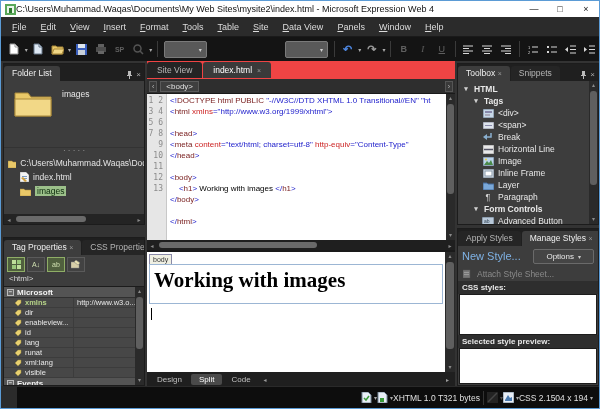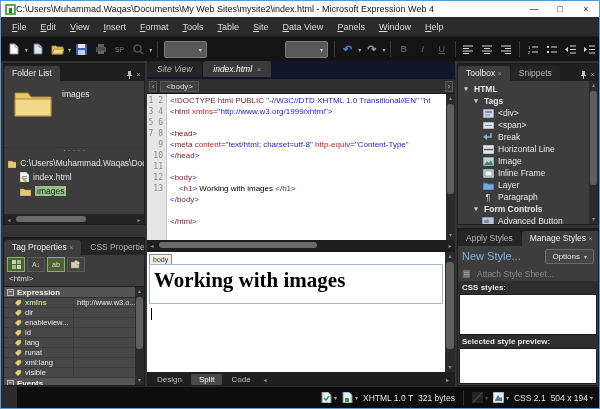--- a/index.html
+++ b/index.html
@@ -55,21 +55,21 @@
   .tp-row{height:10px;display:flex;border-bottom:1px solid #3c3c3c;font-size:7.5px;color:#e8e8e8;align-items:center;}
   .tp-name{width:70px;display:flex;align-items:center;gap:3px;padding-left:10px;border-right:1px solid #3c3c3c;height:100%;overflow:hidden;white-space:nowrap;}
   .tp-name.set{color:#b7d488;font-weight:bold;}
   .tp-val{flex:1;padding-left:3px;overflow:hidden;white-space:nowrap;}
   .vscroll{position:absolute;right:0;top:0;bottom:0;width:9px;background:#2a2a2a;display:flex;flex-direction:column;align-items:center;}
   .vscroll .arr{height:9px;color:#8a8a8a;font-size:6px;line-height:9px;}
   .vscroll .vtrack{flex:1;width:7px;position:relative;}
   .vscroll .vthumb{position:absolute;left:0;width:7px;background:#5f5f5f;border-radius:3px;}
   
   .center{position:absolute;left:146px;top:0;width:308px;bottom:0;display:flex;flex-direction:column;}
-  .doctabs{height:18px;background:#0f172a;display:flex;align-items:flex-start;flex:none;font-style:italic;}
+  .doctabs{height:18px;background:#ef4444;display:flex;align-items:center;flex:none;}
   .doctab{font-size:8.5px;color:#b8b8b8;background:#242424;padding:3px 10px;border-radius:3px 3px 0 0;margin-right:1px;}
   .doctab.act{background:#3a3a3a;color:#fff;}
   .doctab .x{color:#999;margin-left:5px;font-size:7px;}
   .crumb{height:15px;background:#2e2e2e;border-bottom:1px solid #1a1a1a;display:flex;align-items:center;gap:3px;padding:0 2px;flex:none;}
   .crumbbox{font-size:7px;color:#bbb;border:1px solid #555;background:#3a3a3a;padding:0 2px;height:11px;display:flex;align-items:center;}
   .chip{font-size:8px;color:#e0e0e0;border:1px solid #5a5a5a;background:#3f3f3f;padding:0 5px;height:11px;display:flex;align-items:center;}
   .codewrap{height:146px;background:#fff;display:flex;flex:none;position:relative;overflow:hidden;}
   .gutter{width:20px;background:#e6e6e6;border-right:1px solid #c8c8c8;color:#8a8a8a;font-family:"DejaVu Sans Mono",monospace;font-size:8px;line-height:11px;text-align:right;padding:1px 3px 0 0;}
   .codebody{flex:1;font-family:"DejaVu Sans Mono",monospace;font-size:8px;line-height:11px;white-space:pre;overflow:hidden;padding:1px 0 0 3px;color:#000;}
   .tok-p{color:#2222cc;} .tok-t{color:#7b2222;} .tok-a{color:#cc2222;} .tok-v{color:#2222cc;} .tok-x{color:#000;}
@@ -87,29 +87,29 @@
   .viewtabs .varr.right{margin-left:auto;margin-right:2px;}
   
   .tbx-tree{flex:1;overflow:hidden;padding-top:2px;position:relative;}
   .tbx-row{height:12px;display:flex;align-items:center;gap:4px;font-size:8.5px;color:#e8e8e8;white-space:nowrap;}
   .tbx-row.grp{font-weight:bold;}
   .tbx-tri{color:#d0d0d0;font-size:7px;width:8px;text-align:center;}
   .tbx-ic{width:12px;height:10px;display:flex;align-items:center;justify-content:center;font-size:8px;color:#9ab6d8;}
   
   .sp-row1{height:20px;display:flex;align-items:center;padding:0 4px;flex:none;}
   .newstyle{color:#7fb2e5;font-size:11px;}
-  .optbtn{margin-left:auto;height:15px;border:1px solid #6a6a6a;background:#454545;color:#e8e8e8;font-size:8px;display:flex;align-items:center;padding:0 6px;gap:4px;border-radius:2px;}
+  .optbtn{margin-left:auto;height:15px;border:1px solid #6a6a6a;background:#454545;color:#e8e8e8;font-size:8px;display:flex;align-items:center;padding:0 12px;gap:4px;border-radius:2px;}
   .optbtn .ca{font-size:6px;color:#ccc;}
   .attachrow{height:15px;display:flex;align-items:center;gap:4px;padding-left:5px;color:#8a8a8a;font-size:8.5px;flex:none;}
   .splabel{height:13px;background:#2e2e2e;color:#e8e8e8;font-weight:bold;font-size:8px;display:flex;align-items:center;padding-left:4px;flex:none;}
   .whitebox{background:#fff;border:1px solid #1c1c1c;}
   .cssstyles{flex:1;margin:0 1px;}
   .previewbox{height:36px;flex:none;margin:0 1px 1px 1px;}
   
-  .statusbar{position:absolute;left:0;right:0;bottom:0;height:22px;background:#0d0d0d;border-top:1px solid #2a2a2a;display:flex;align-items:center;justify-content:flex-end;padding-right:6px;gap:5px;color:#e0e0e0;font-size:8.5px;margin-left:16px;}
+  .statusbar{position:absolute;left:0;right:0;bottom:0;height:22px;background:#0d0d0d;border-top:1px solid #2a2a2a;display:flex;align-items:center;justify-content:flex-end;padding-right:6px;color:#e0e0e0;font-size:8.5px;margin-left:16px;}
   .sbtn{display:flex;align-items:center;gap:2px;}
   .sbtn .ca{font-size:6px;color:#aaa;}
   .ssep{width:1px;height:14px;background:#333;margin:0 3px;}
   .dim{opacity:.4;}
 </style>
 </head>
 <body>
 
 <div class="win">
 
@@ -354,21 +354,21 @@
             <svg width="10" height="9">
               <rect x="0" y="2" width="8" height="6" fill="#d8cfa8" stroke="#888" stroke-width=".5"></rect>
               <path d="M5 0l4 3-2 2-4-3z" fill="#e8e0b0" stroke="#777" stroke-width=".5"></path>
             </svg>
           </div>
       </div>
       <div class="tp-sel">&lt;html&gt;</div>
       <div class="tp-grid" id="tpgrid">
           <div class="tp-sec">
             <span class="minusbox">−</span>
-            <span>Expression</span>
+            <span>Microsoft</span>
           </div>
           <div class="tp-row">
             <div class="tp-name set">
               <svg width="8" height="8">
                 <path d="M1 4l3-3h3v3L4 7z" fill="#e8d070" stroke="#998840" stroke-width=".5"></path>
               </svg>
               <span>xmlns</span>
             </div>
             <div class="tp-val">http://www.w3.o...</div>
           </div>

